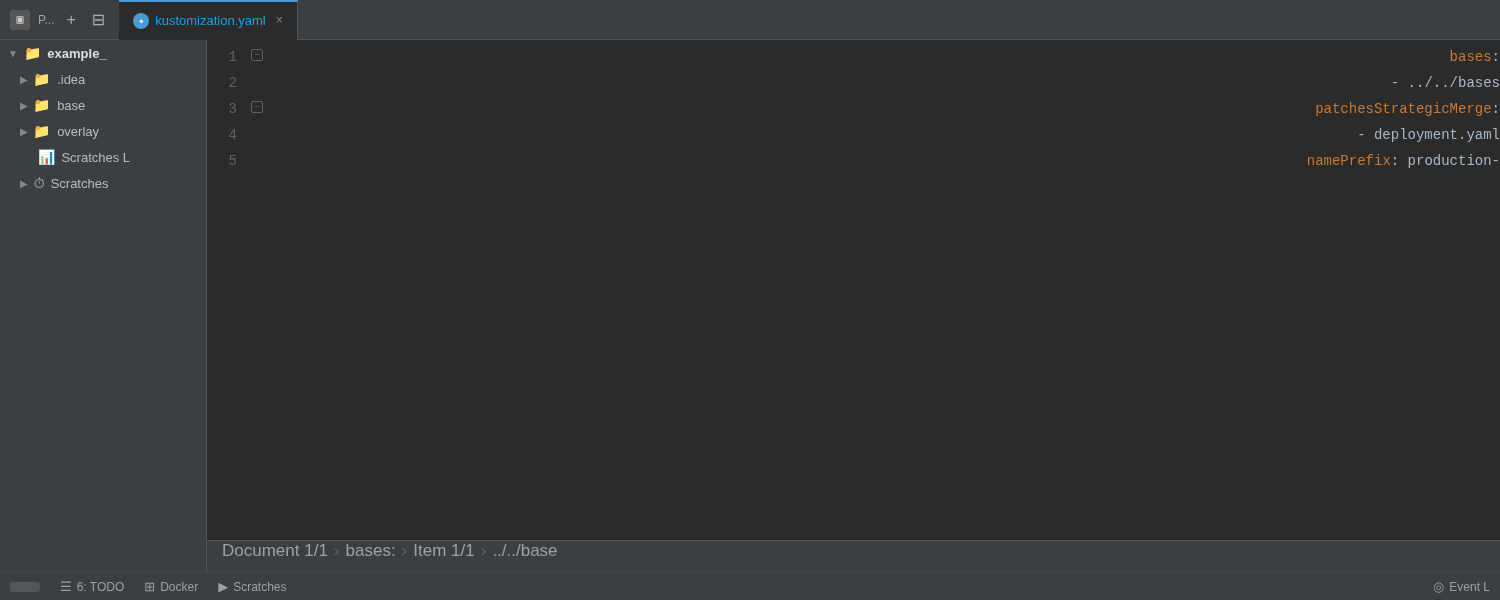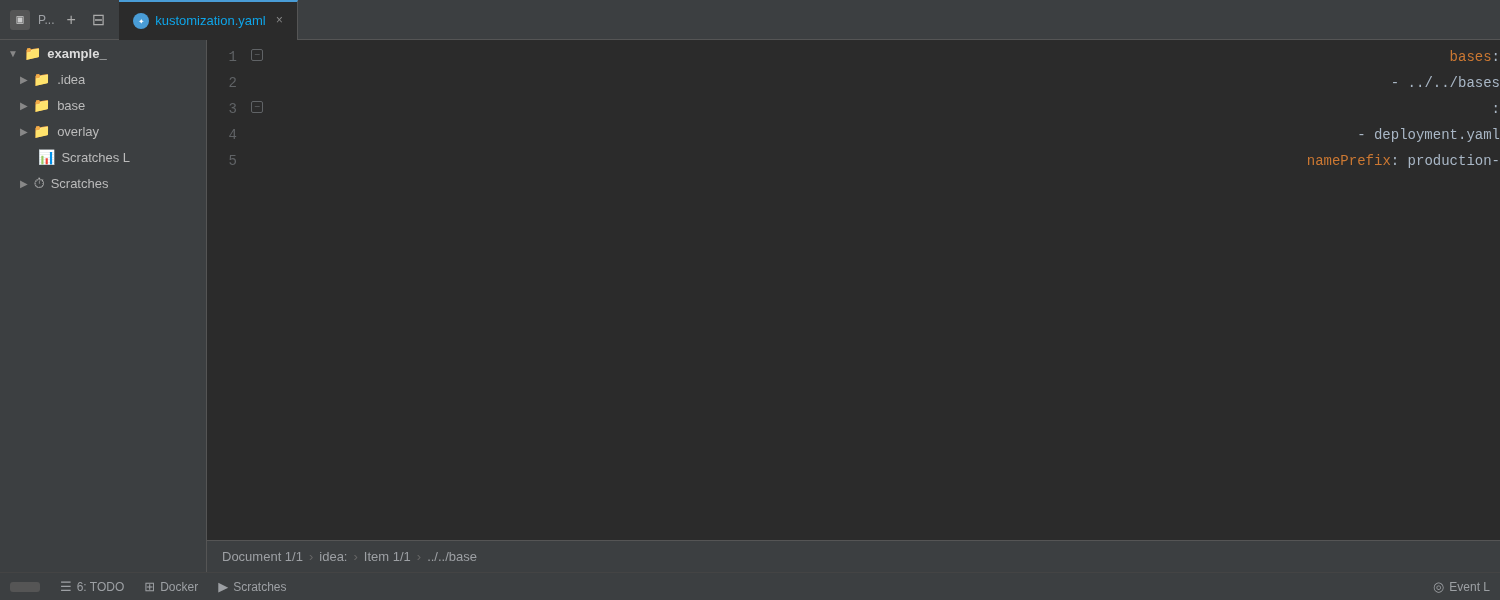--- a/index.html
+++ b/index.html
@@ -192,25 +192,24 @@
     }
     .key { color: #cc7832; }
     .value { color: #a9b7c6; }
 
     
     .status-bar {
       height: 32px;
       background: #3c3f41;
       border-top: 1px solid #555;
       display: flex;
-      align-items: center;
       padding: 0 15px;
       color: #9da0a4;
       font-family: 'Segoe UI', Arial, sans-serif;
-      font-size: 13px;
+      font-size: 17px;
       gap: 6px;
       flex-shrink: 0;
     }
     .breadcrumb-sep {
       color: #666;
     }
     .breadcrumb-item {
       color: #9da0a4;
     }
 
@@ -323,35 +322,35 @@
       </div>
 
       <div class="code-area">
         <div class="code-line">
           <span class="key">bases</span><span class="value">:</span>
         </div>
         <div class="code-line">
           <span class="value">  - ../../bases</span>
         </div>
         <div class="code-line">
-          <span class="value">:</span>
+          <span class="key">patchesStrategicMerge</span><span class="value">:</span>
         </div>
         <div class="code-line">
           <span class="value">  - deployment.yaml</span>
         </div>
         <div class="code-line">
           <span class="key">namePrefix</span><span class="value">: production-</span>
         </div>
       </div>
     </div>
 
     <div class="status-bar">
       <span class="breadcrumb-item">Document 1/1</span>
       <span class="breadcrumb-sep">›</span>
-      <span class="breadcrumb-item">idea:</span>
+      <span class="breadcrumb-item">bases:</span>
       <span class="breadcrumb-sep">›</span>
       <span class="breadcrumb-item">Item 1/1</span>
       <span class="breadcrumb-sep">›</span>
       <span class="breadcrumb-item">../../base</span>
     </div>
   </div>
 </div>
 
 <div class="bottom-toolbar">
   <div class="scroll-indicator"></div>

